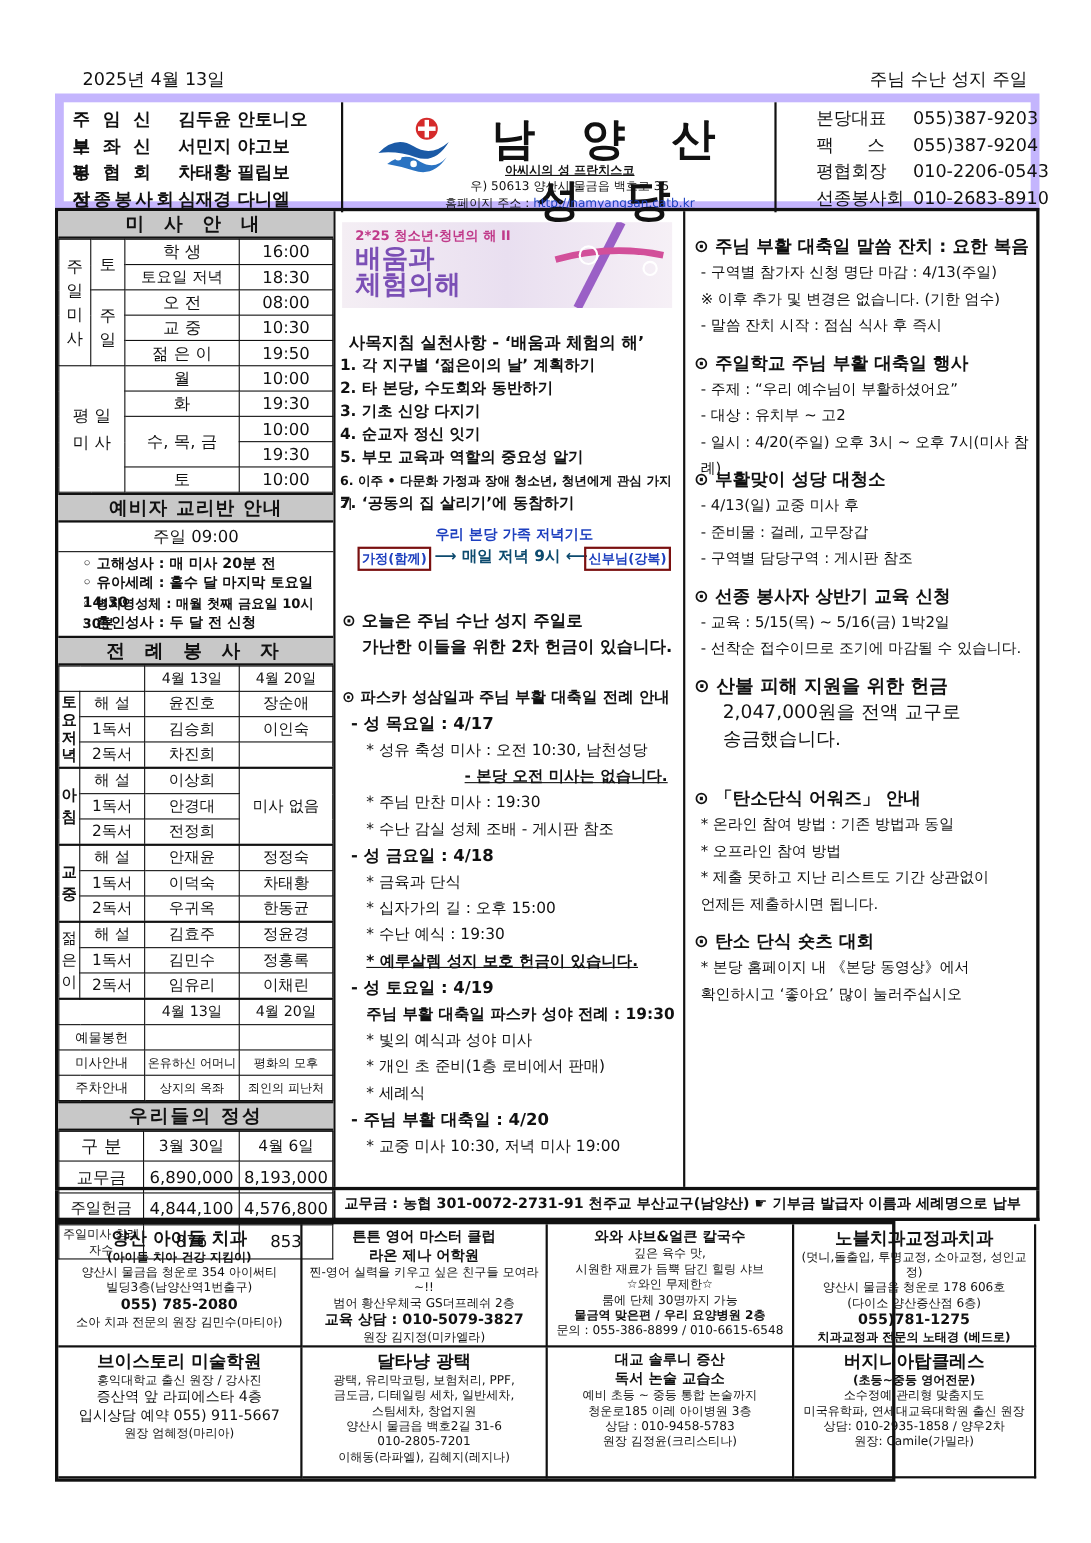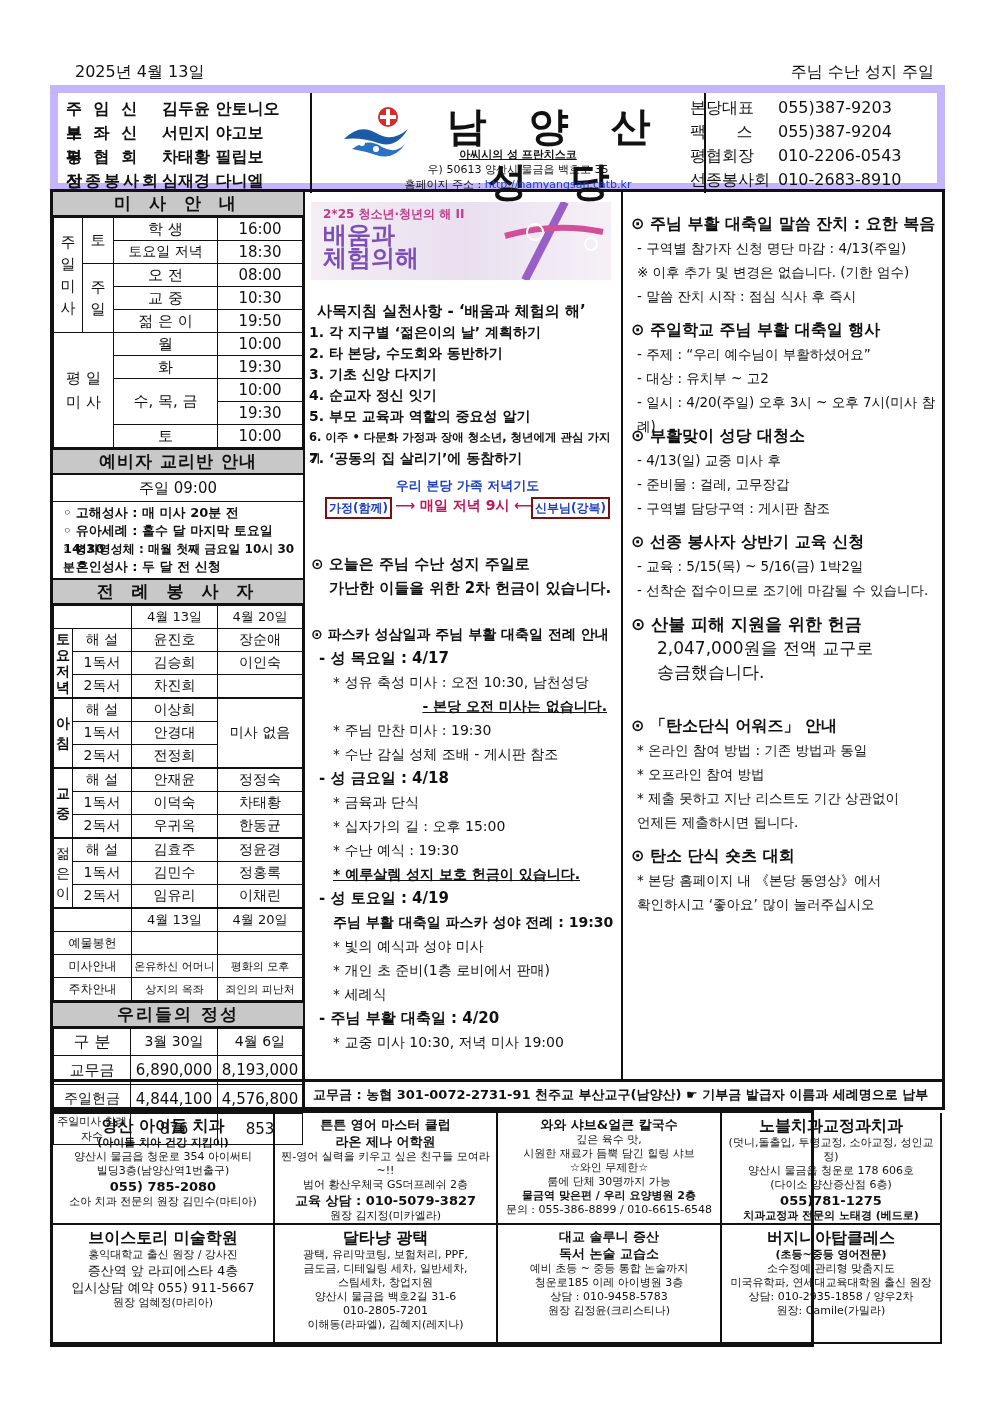--- a/index.html
+++ b/index.html
@@ -4,21 +4,21 @@
 <style>
   html, body { margin:0; padding:0; background:#fff; }
   body { width:992px; height:1403px; position:relative; font-family:"DejaVu Sans", sans-serif; color:#111; overflow:hidden; }
   .abs { position:absolute; }
   .topline { top:62px; font-size:16px;margin-left:17px; }
   .hdr { left:50px; top:85px; width:895px; height:106px; border:8px solid #c4b5fd; box-sizing:border-box; }
   .hdr-left { left:0; top:0; width:254px; height:100px; border-right:2px solid #111; box-sizing:border-box; padding:4px 0 0 8px; }
   .hdr-left .row { display:flex; font-size:16px; height:24px; line-height:24px; font-weight:bold; }
   .hdr-left .lbl { width:96px; letter-spacing:3px; }
   .hdr-mid { left:254px; top:0; width:394px; height:100px; border-right:2px solid #111; box-sizing:border-box; text-align:center; }
-  .hdr-right { left:620px; top:0; width:241px; height:100px; padding:3px 0 14px 12px; box-sizing:border-box; }
+  .hdr-right { left:672px; top:0; width:241px; height:100px; padding:3px 0 14px 12px; box-sizing:border-box; }
   .hdr-right .row { display:flex; font-size:16px; height:24px; line-height:24px; }
   .hdr-right .lbl { width:88px; }
   .church-name { font-size:40px; font-weight:bold; letter-spacing:14px; position:absolute; left:95px; top:6px; }
   .sub1 { position:absolute; left:0; width:100%; top:54px; font-size:11px; font-weight:bold; text-align:center; padding-left:20px; box-sizing:border-box;}
   .sub1 u { text-decoration:underline; }
   .sub2 { position:absolute; left:0; width:100%; top:69px; font-size:11px; text-align:center; padding-left:20px; box-sizing:border-box;}
   .sub3 { position:absolute; left:0; width:100%; top:84px; font-size:11px; text-align:center; padding-left:20px; box-sizing:border-box;}
   .sub3 a { color:#1a3fbf; text-decoration:underline; }
   .logo { position:absolute; left:30px; top:10px; width:70px; height:60px; }
 
@@ -34,21 +34,21 @@
 
   .mid-banner { left:6px; top:10px; width:300px; height:78px; background:linear-gradient(90deg,#f4eef4,#e9dff0 50%,#f6f0f6); }
   .banner-year { position:absolute; left:12px; top:4px; font-size:17px; font-weight:bold; color:#c03a8a; }
   .banner-title { position:absolute; left:12px; top:22px; font-size:24px; font-weight:bold; line-height:23px; color:#7b4fb5; }
   .mid-list { left:4px; top:108px; width:310px; }
   .mid-list .ttl { font-size:15px; font-weight:bold; padding-left:8px; height:22px; line-height:22px; }
   .mid-list .it { font-size:14px; font-weight:bold; height:21px; line-height:21px; }
   .prayer { left:20px; top:285px; width:285px; height:45px; }
   .prayer .t { text-align:center; font-size:13px; font-weight:bold; color:#1d3fbf; }
   .pbox { position:absolute; top:20px; font-size:12px; font-weight:bold; color:#1d3fbf; border:2px solid #7a1010; padding:0 2px; height:18px; line-height:18px; }
-  .pred { position:absolute; top:20px; left:98px; font-size:14px; font-weight:bold; color:#be185d; }
+  .pred { position:absolute; top:20px; left:98px; font-size:14px; font-weight:bold; color:#0c4a6e; }
 
   .bl { font-size:15px; font-weight:bold; height:24px; line-height:24px; }
   .ln { font-size:14px; height:24px; line-height:24px; }
   .ind1 { padding-left:8px; }
   .ind2 { padding-left:22px; }
   .b { font-weight:bold; }
 
   .ads { left:50px; top:1110px; width:764px; height:237px; border:3px solid #111; box-sizing:border-box; }
   .ad { position:absolute; box-sizing:border-box; text-align:center; border-right:2px solid #111; border-bottom:2px solid #111; overflow:hidden; }
   .ad .h { font-weight:bold; font-size:16px; line-height:20px; }
@@ -161,21 +161,21 @@
             <td style="font-size:15px">19:30</td>
           </tr>
       <tr>
             <td style="font-size:15px">토</td>
             <td style="font-size:15px">10:00</td>
           </tr>
     </tbody>
       </table>
     <div class="sechead" style="letter-spacing:1px">예비자 교리반 안내</div>
     <div style="text-align:center;font-size:15px;height:26px;line-height:26px;border-bottom:1px solid #111">주일 09:00</div>
-    <div class="notes" style="padding:2px 4px">
+    <div class="notes" style="padding:2px 16px">
       <div>◦ 고해성사  :  매 미사 20분 전</div>
       <div>◦ 유아세례  : 홀수 달 마지막 토요일 14:30</div>
       <div style="font-size:12px">◦ 병자영성체 : 매월 첫째 금요일 10시 30분</div>
       <div>◦ 혼인성사  :  두 달 전 신청</div>
     </div>
     <div class="sechead">전 례 봉 사 자</div>
     <table>
       <tbody>
           <tr>
             <td colspan="2" style="height:21px"></td>

